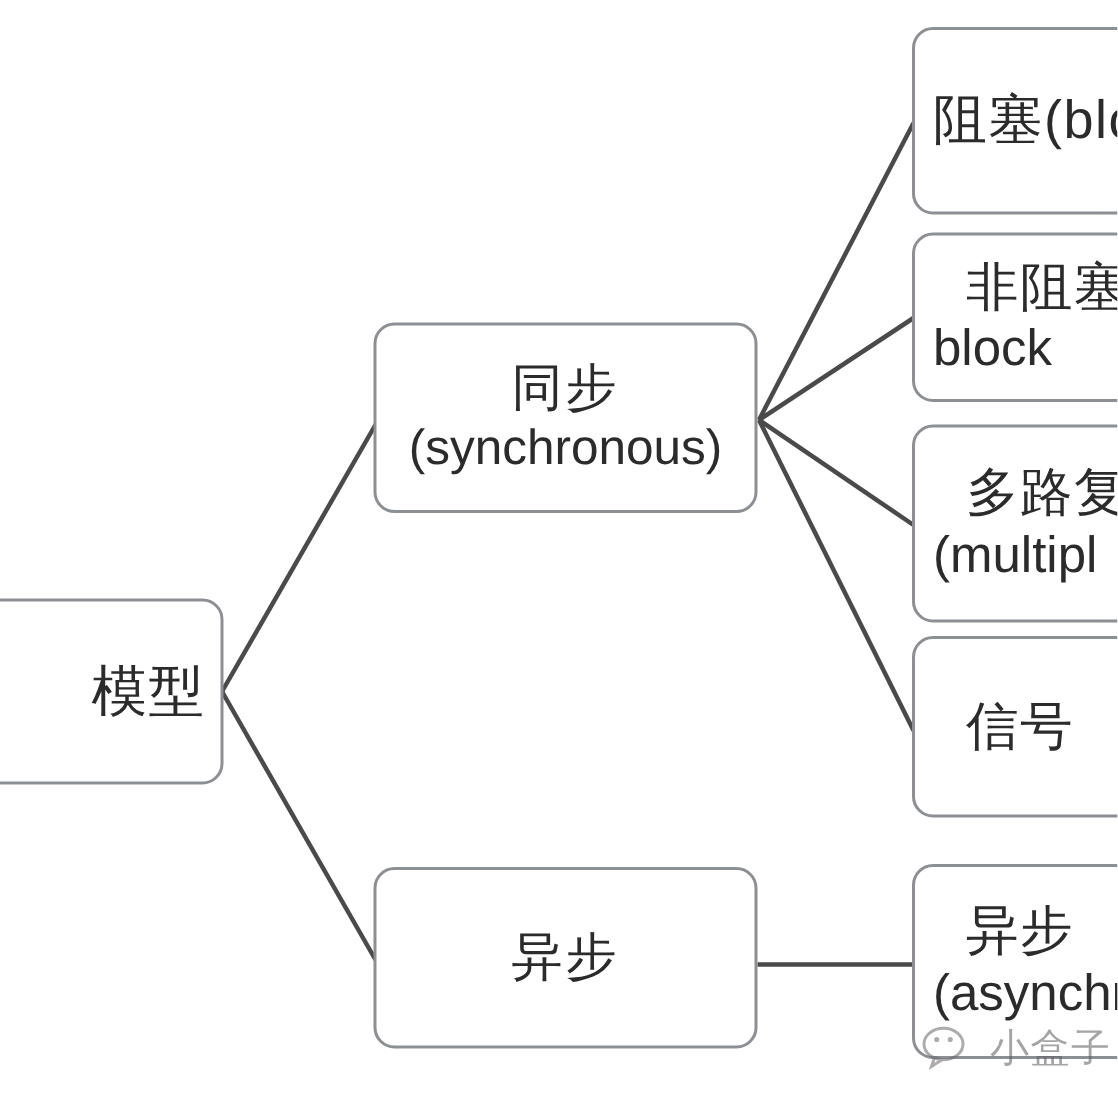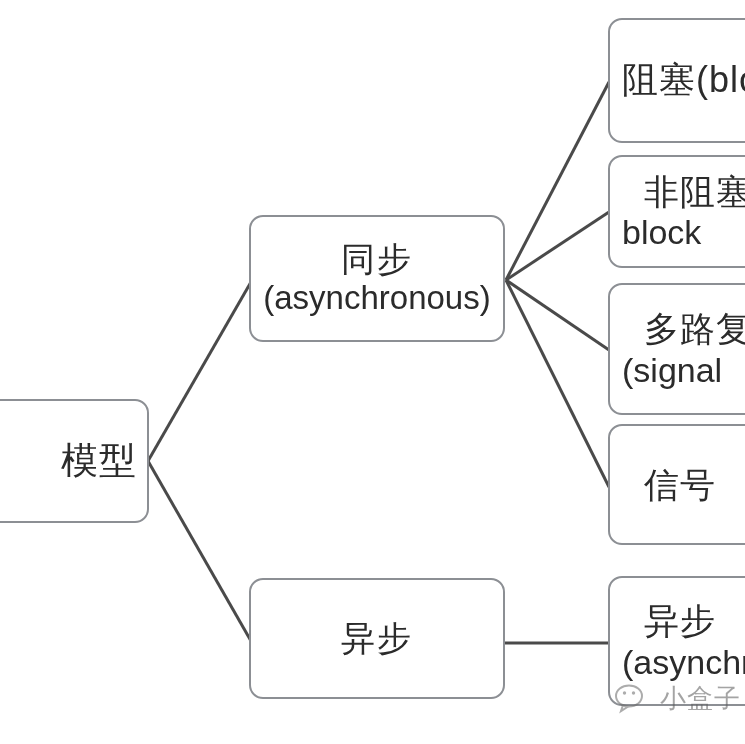--- a/index.html
+++ b/index.html
@@ -130,39 +130,39 @@
 
     <line x1="505" y1="643" x2="609" y2="643" stroke="#4a4a4a" stroke-width="3"></line>
   </svg>
 
   <div class="node" id="node-root">
     <span class="l1">模型</span>
   </div>
 
   <div class="node" id="node-sync">
     <span class="l1">同步</span>
-    <span class="l2">(asynchronous)</span>
+    <span class="l2">(synchronous)</span>
   </div>
 
   <div class="node" id="node-async">
     <span class="l1">异步</span>
   </div>
 
   <div class="node right-node" id="node-blocking">
     <span class="l1">阻塞(blo</span>
   </div>
 
   <div class="node right-node" id="node-nonblock">
     <span class="l1">非阻塞</span>
     <span class="l2">block</span>
   </div>
 
   <div class="node right-node" id="node-multiplex">
     <span class="l1">多路复</span>
-    <span class="l2">(signal</span>
+    <span class="l2">(multipl</span>
   </div>
 
   <div class="node right-node" id="node-signal">
     <span class="l1">信号</span>
   </div>
 
   <div class="node right-node" id="node-asyncio">
     <span class="l1">异步</span>
     <span class="l2">(asynchr</span>
   </div>

